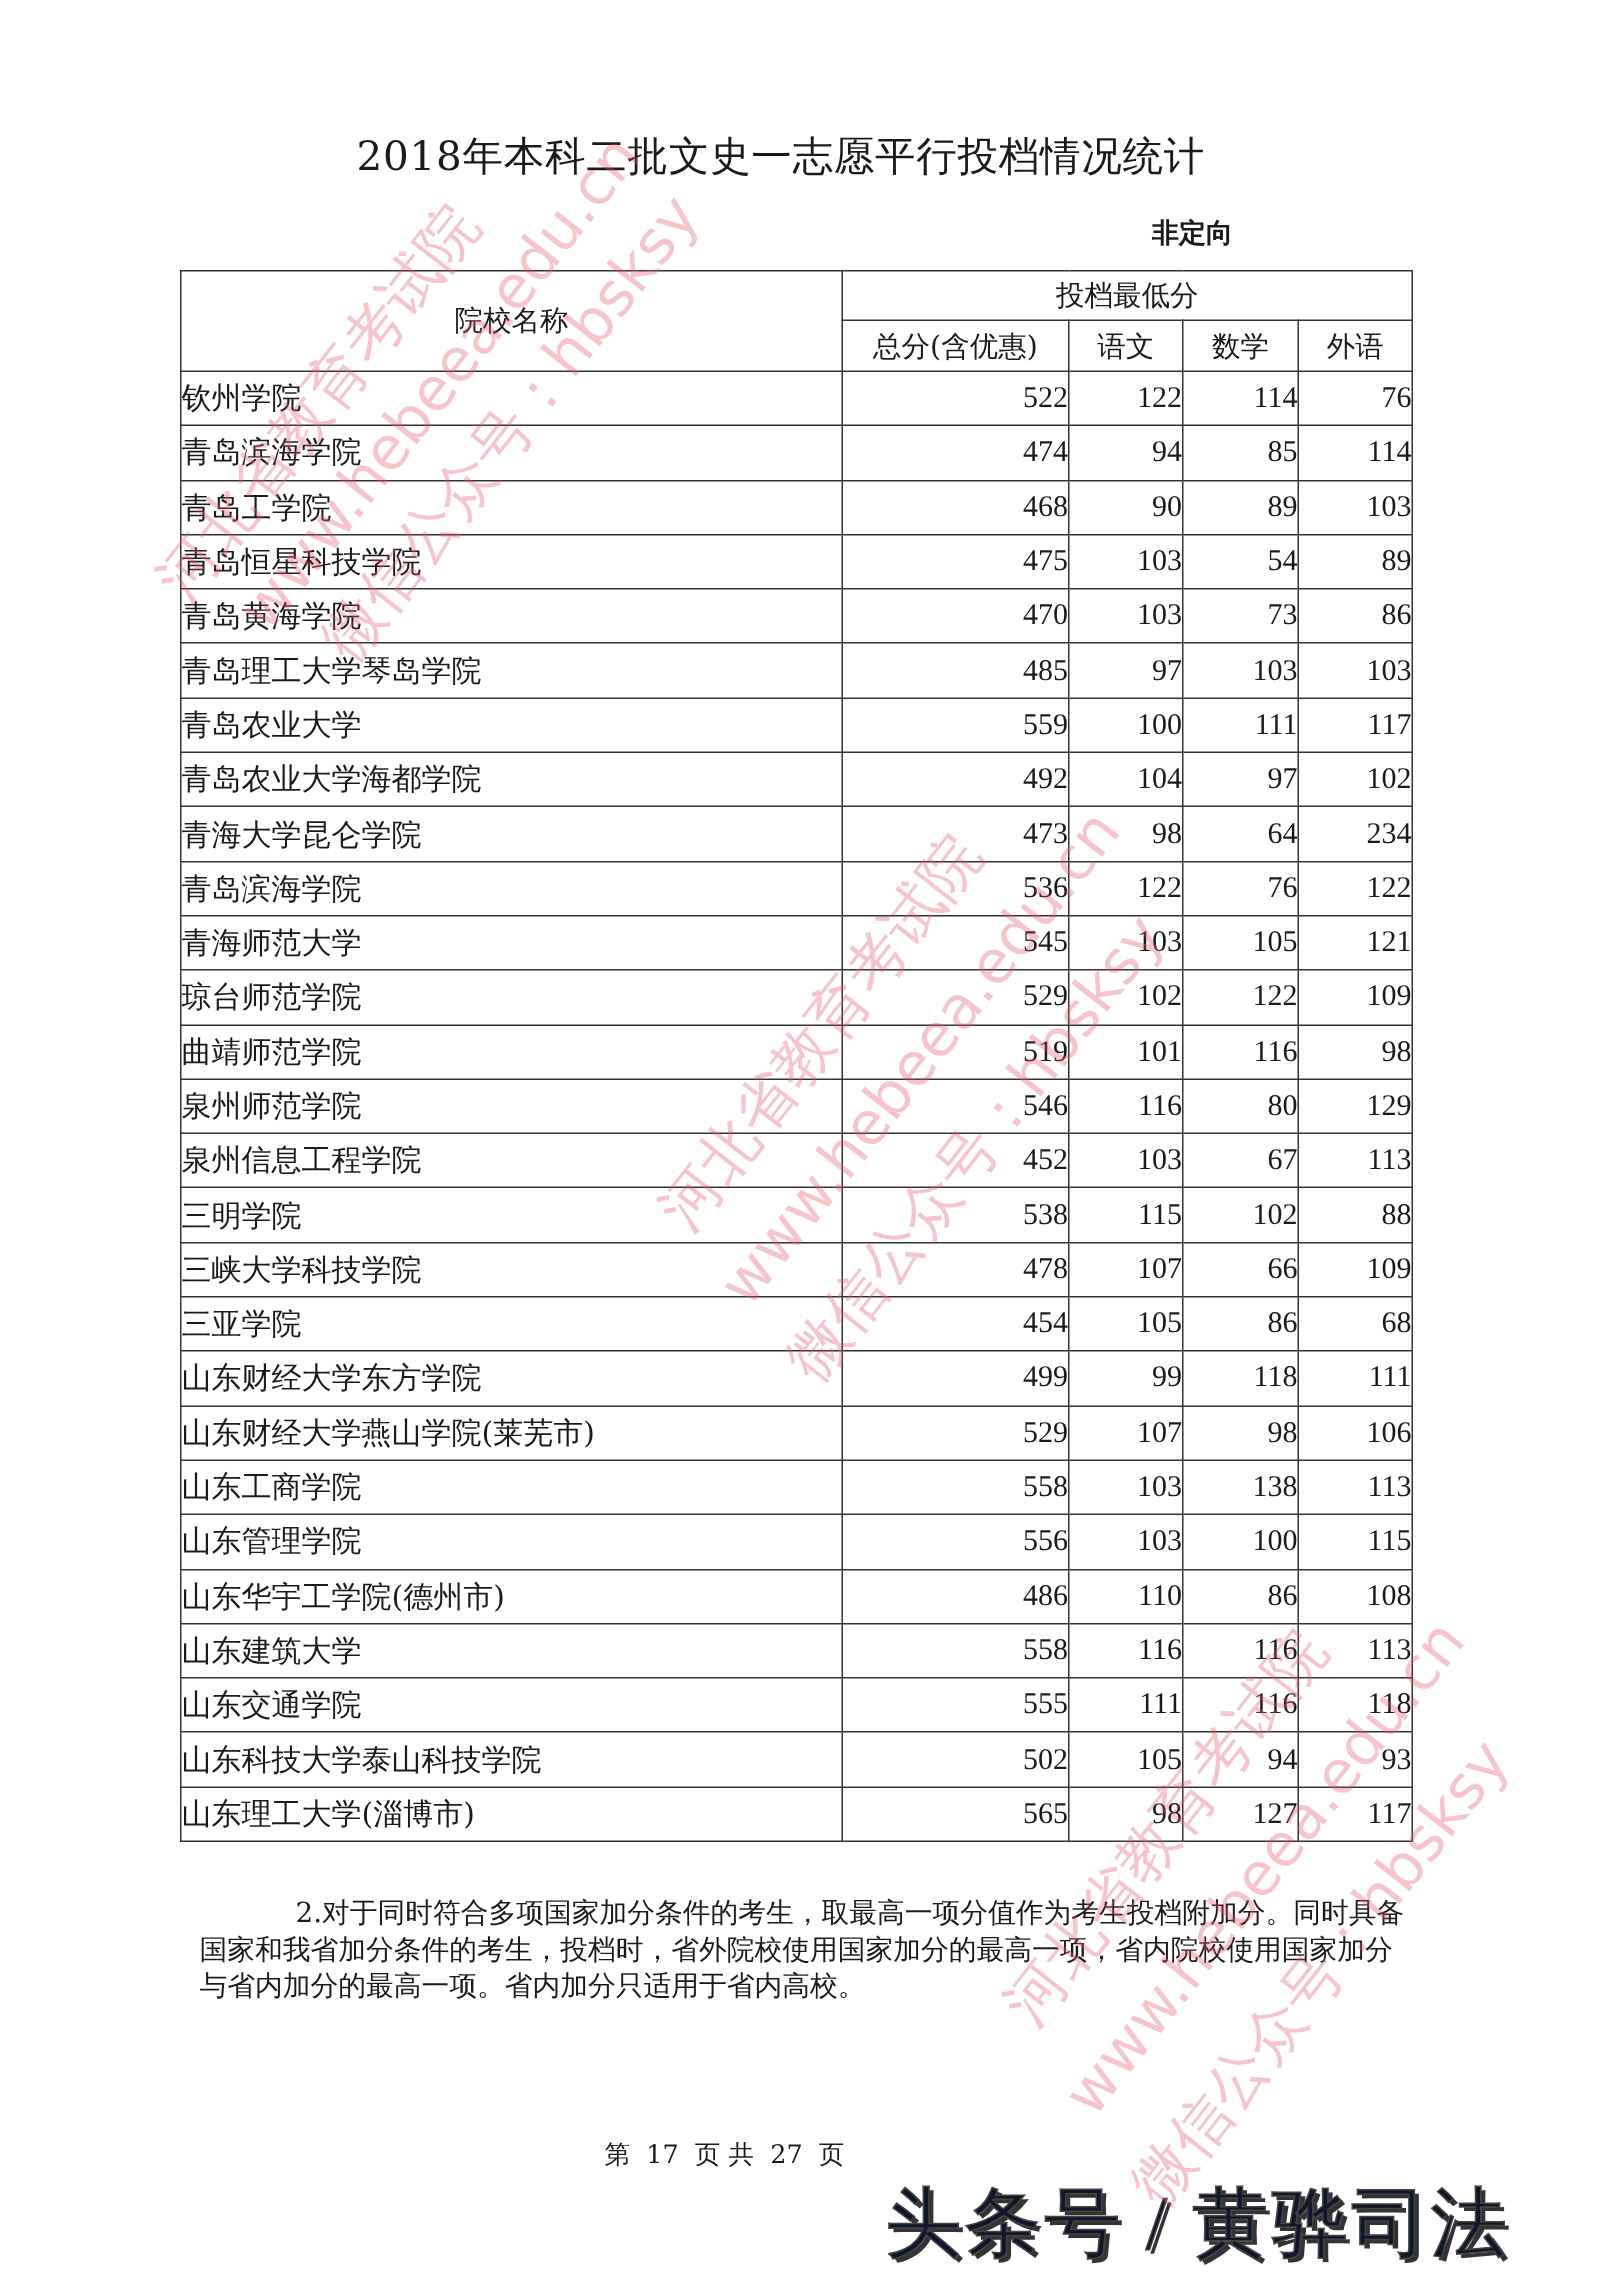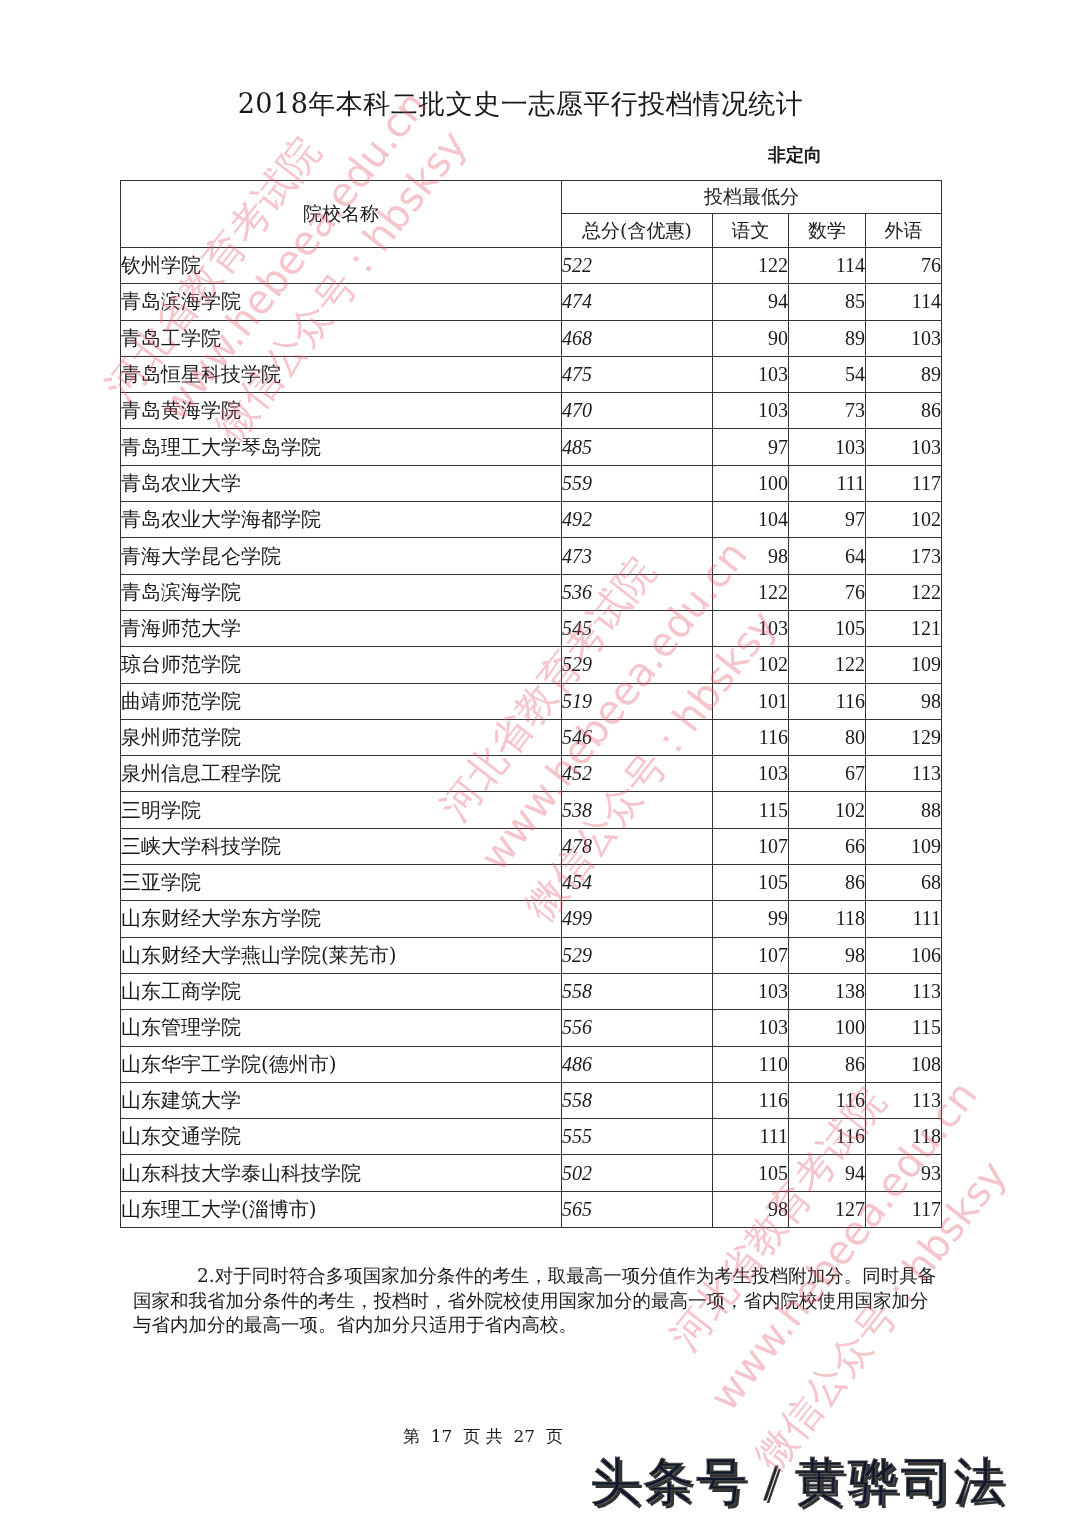--- a/index.html
+++ b/index.html
@@ -8,21 +8,21 @@
   .title { position:absolute; top:86px; left:0; width:1041px; text-align:center; font-size:27px; letter-spacing:0.5px; }
   .subtitle { position:absolute; top:143px; left:768px; font-size:18px; font-weight:bold; font-family:"DejaVu Sans","Liberation Sans",sans-serif; }
   table.scores { position:absolute; top:180px; left:120px; width:821px; border-collapse:collapse; table-layout:fixed; }
   table.scores td, table.scores th { border:1.5px solid #333; padding:0; font-weight:normal; }
   th { font-size:19px; }
   .hdr1 { height:33px;padding-left:20px; }
   .hdr2 { height:34px; }
   tr.row td { height:35.3px; font-size:20px; }
   td.name { text-align:left; padding-left:7px; white-space:nowrap; overflow:hidden; }
   td.num { text-align:right; padding-right:10px; font-weight:bold; font-family:"Liberation Serif","DejaVu Serif",serif; font-size:21px; }
-  td.total { text-align:left; padding-right:0; padding-left:0;font-style:italic; }
+  td.total { text-align:right; padding-right:0; padding-left:0; }
   .notes { position:absolute; top:1264px; left:133px; width:810px; font-size:18.5px; line-height:24.5px; }
   .notes p { margin:0; }
   .indent { text-indent:64px; }
   .pager { position:absolute; top:1425px; left:403px; font-size:17px; white-space:pre; }
   .brand { position:absolute; top:1448px; left:590px; font-size:51px; font-family:Liberation Serif, serif;
            color:#0f172a; -webkit-text-stroke:1px #444; text-shadow:3px 3px 0 #333; letter-spacing:2px; white-space:nowrap; }
   .wm { position:absolute; color:rgba(230,90,110,0.35); font-family:"DejaVu Sans","Liberation Sans",sans-serif;
         font-size:40px; white-space:nowrap; transform-origin:left top; pointer-events:none; line-height:48px; }
 </style>
 </head>
@@ -106,21 +106,21 @@
         <td class="num total">492</td>
         <td class="num">104</td>
         <td class="num">97</td>
         <td class="num">102</td>
       </tr>
       <tr class="row">
         <td class="name">青海大学昆仑学院</td>
         <td class="num total">473</td>
         <td class="num">98</td>
         <td class="num">64</td>
-        <td class="num">173</td>
+        <td class="num">234</td>
       </tr>
       <tr class="row">
         <td class="name">青岛滨海学院</td>
         <td class="num total">536</td>
         <td class="num">122</td>
         <td class="num">76</td>
         <td class="num">122</td>
       </tr>
       <tr class="row">
         <td class="name">青海师范大学</td>

